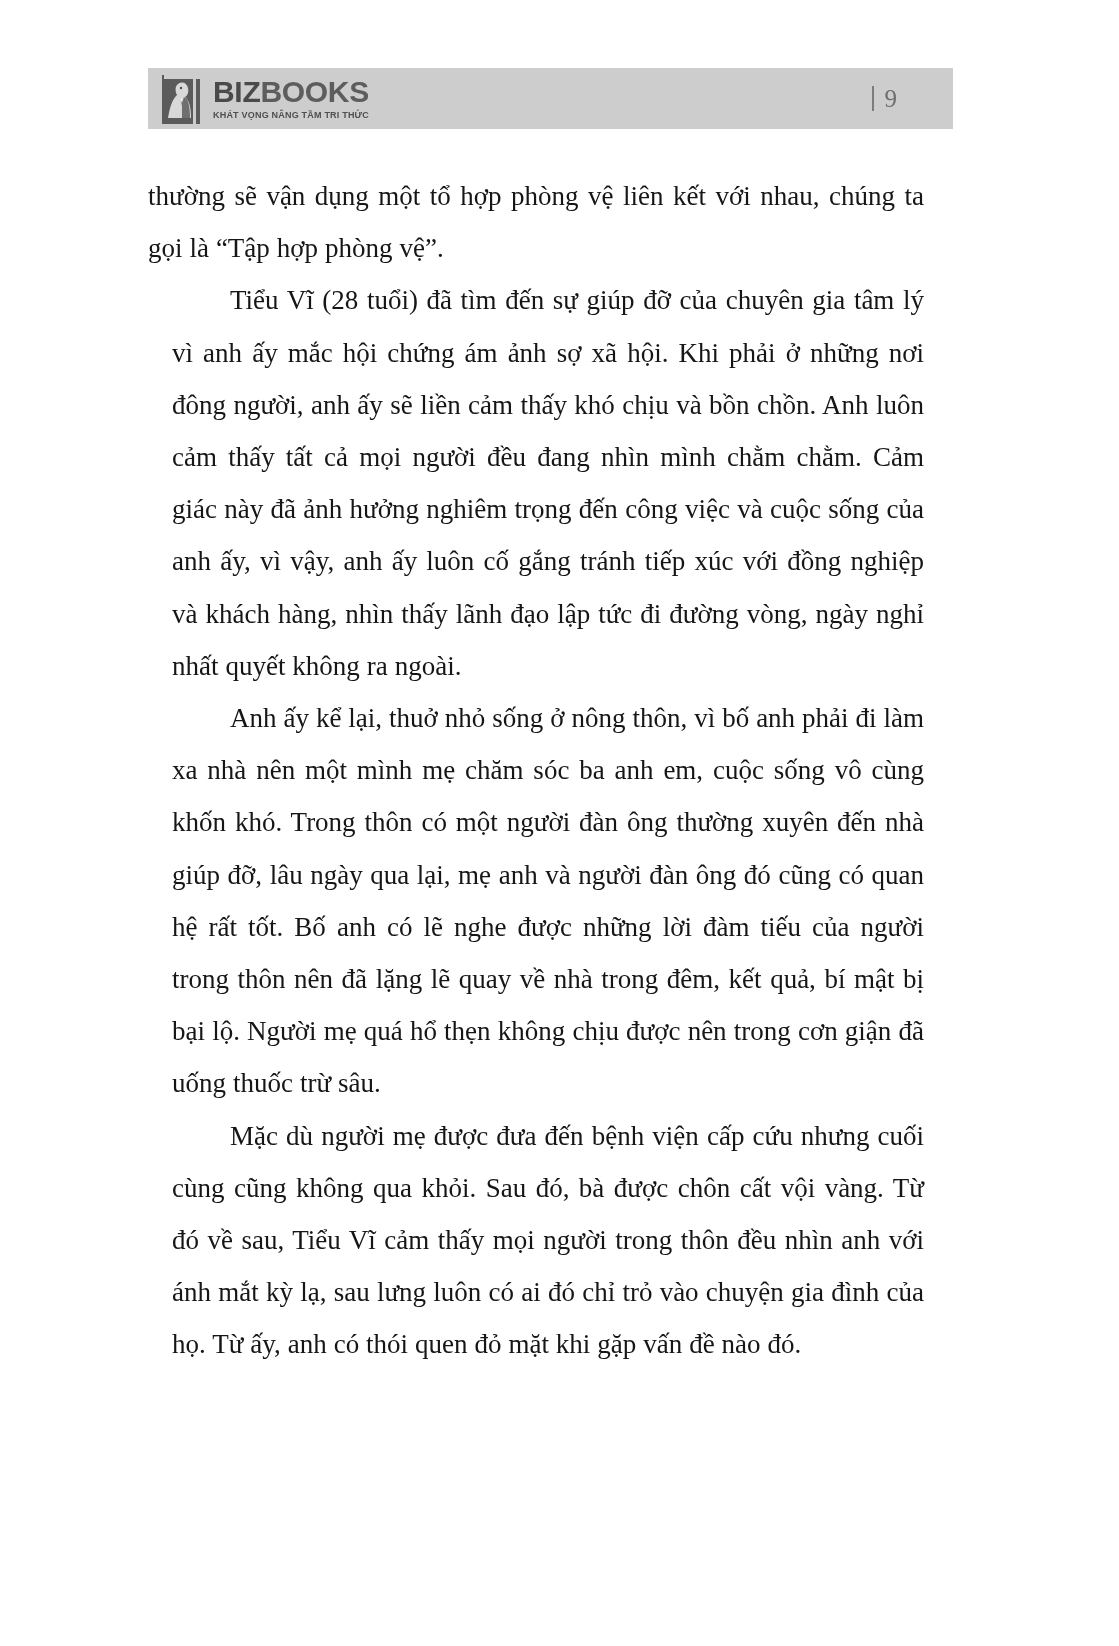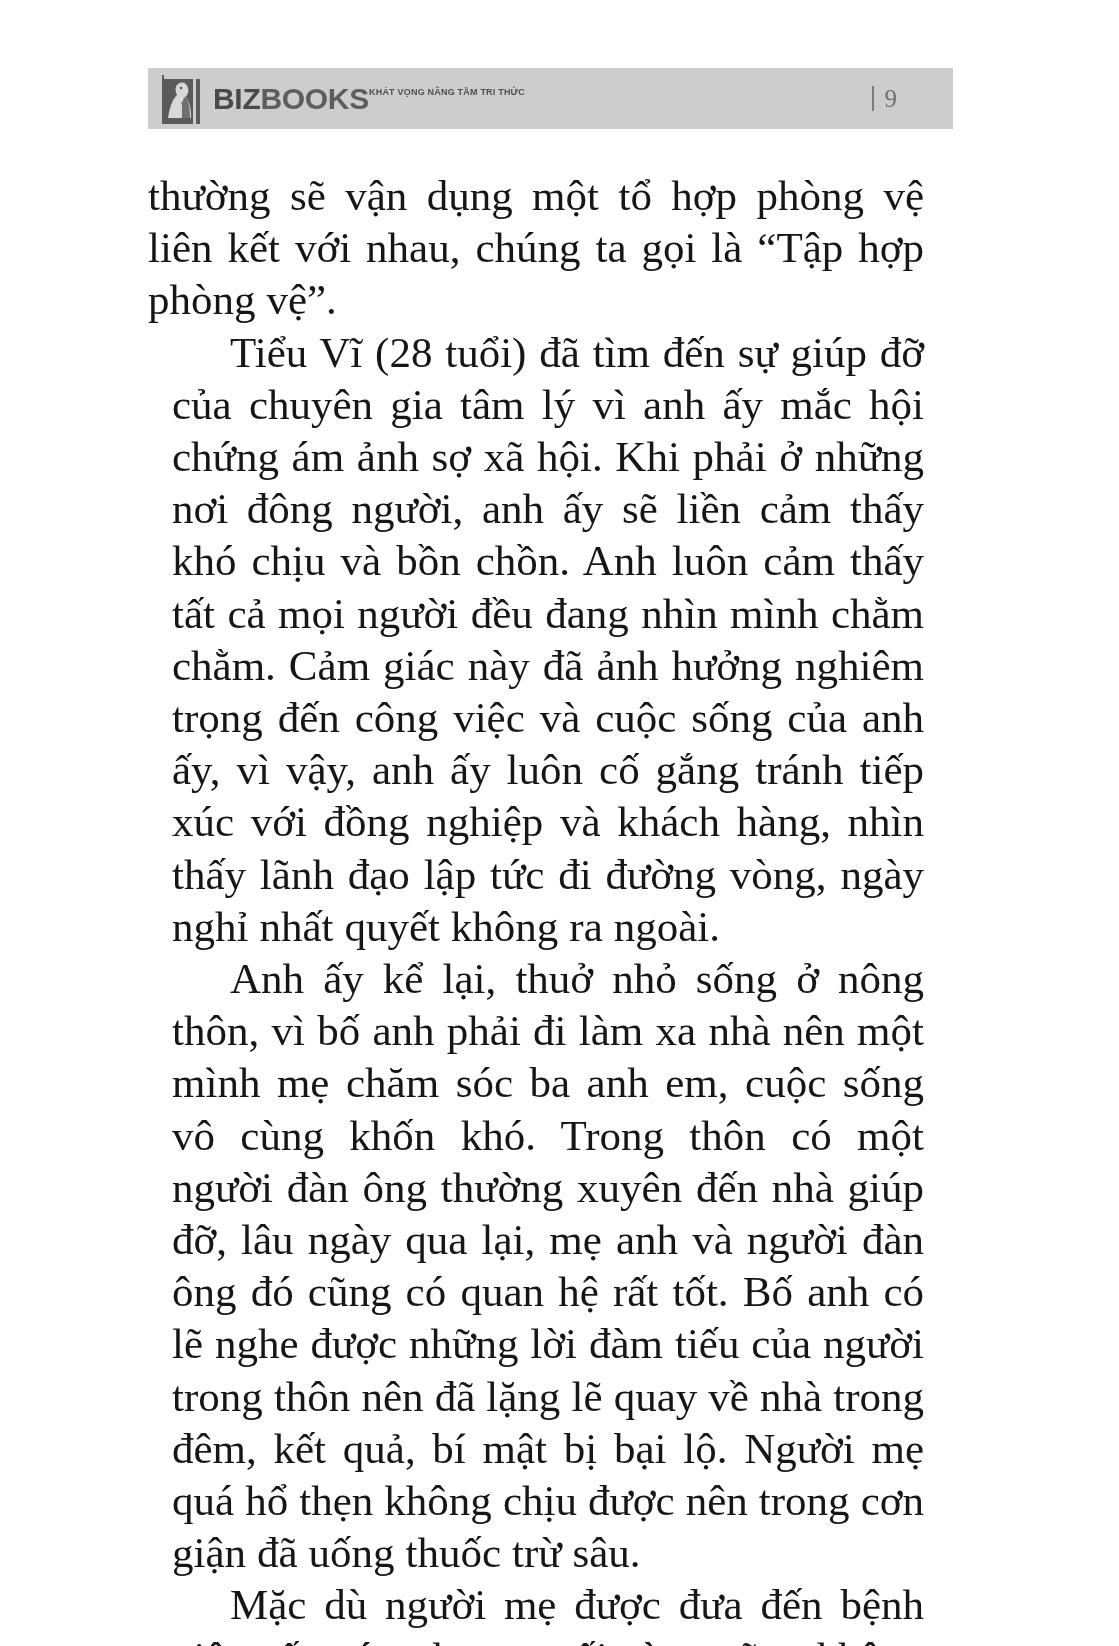--- a/index.html
+++ b/index.html
@@ -37,21 +37,21 @@
     margin-left: 12px;
   }
   .brand-mark {
     width: 44px;
     height: 54px;
     margin-right: 9px;
     flex: none;
   }
   .brand-text {
     display: flex;
-    flex-direction: row;
+    flex-direction: column;
     justify-content: center;
     line-height: 1;
   }
   .brand-name {
     font-family: "Liberation Sans", sans-serif;
     font-weight: bold;
     font-size: 30px;
     letter-spacing: -0.3px;
     color: #4a4a4a;
     line-height: 1.0;
@@ -94,21 +94,21 @@
 
   
   .content {
     position: absolute;
     left: 148px;
     top: 170px;
     width: 776px;
   }
   p.para {
     margin: 0;
-    font-size: 43px;
+    font-size: 27px;
     line-height: 52.2px;
     color: #161616;
     text-align: justify;
     text-justify: inter-word;
     word-spacing: 0.2px;
     -webkit-hyphens: none;
     hyphens: none;
   }
   p.para.indent {
     text-indent: 58px;

